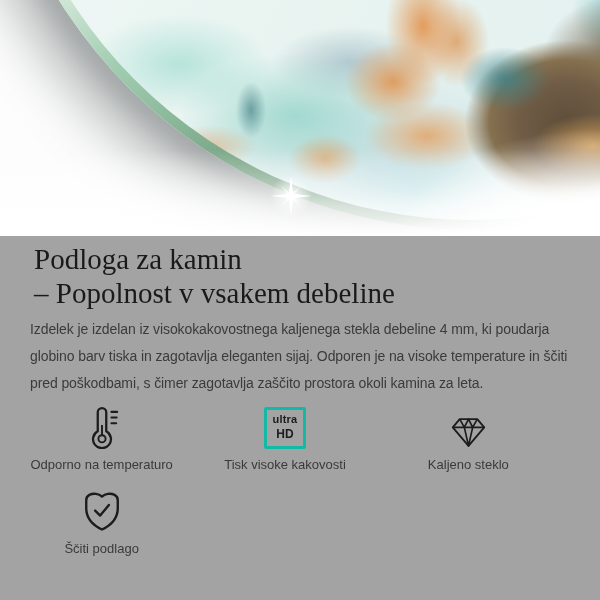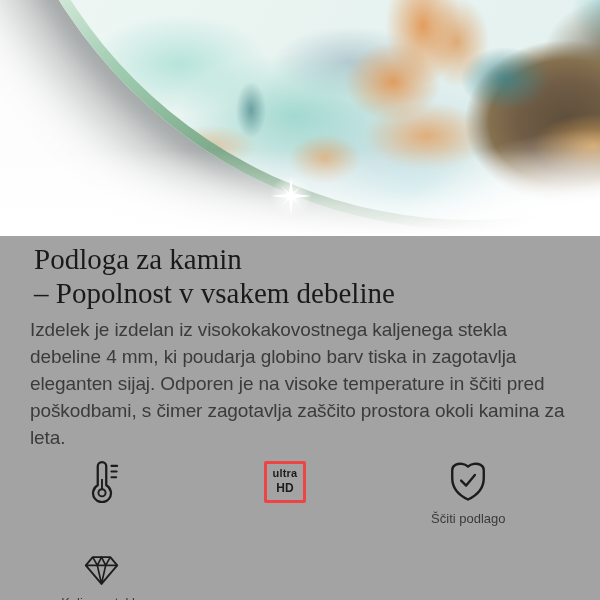--- a/index.html
+++ b/index.html
@@ -35,29 +35,29 @@
   .fade-bottom{position:absolute;left:0;top:150px;width:600px;height:86px;z-index:3;
     background:linear-gradient(to bottom, rgba(255,255,255,0) 0%, rgba(255,255,255,0.75) 65%, #fff 100%);}
   .fade-right{position:absolute;right:0;top:0;width:280px;height:236px;z-index:4;
     background:radial-gradient(ellipse 300px 190px at 100% 115%, #fff 35%, rgba(255,255,255,0) 75%);}
   .sparkle{position:absolute;left:269px;top:174px;width:44px;height:44px;z-index:6;}
 
   
   .content{padding:0 30px;}
   .title{margin:6px 0 0 4px;font-family:"Liberation Serif",serif;font-weight:400;
          font-size:29px;line-height:34px;color:#1a1a1a;}
-  .desc{margin:6px 0 0 0;font-size:19px;line-height:27px;color:#3b3b3b;letter-spacing:-0.1px;max-width:540px;}
+  .desc{margin:6px 0 0 0;font-size:14px;line-height:27px;color:#3b3b3b;letter-spacing:-0.1px;max-width:540px;}
 
   
   .features{margin-top:8px;padding:0 40px 0 10px;display:grid;
             grid-template-columns:repeat(3,1fr);row-gap:16px;}
   .feature{display:flex;flex-direction:column;align-items:center;}
   .feature-icon{height:44px;display:flex;align-items:flex-end;justify-content:center;color:#1c1c1c;}
   .feature-label{margin-top:8px;font-size:13px;line-height:16px;color:#3a3a3a;text-align:center;}
-  .hd-box{width:42px;height:42px;box-sizing:border-box;border:3px solid #ef4444;border-radius:2px;
+  .hd-box{width:42px;height:42px;box-sizing:border-box;border:3px solid #14b8a6;border-radius:2px;
           display:flex;flex-direction:column;align-items:center;justify-content:center;color:#1c1c1c;}
   .hd-top{font-size:11px;font-weight:700;line-height:11px;letter-spacing:0.2px;}
   .hd-bottom{font-size:12px;font-weight:700;line-height:17px;margin-top:1px;}
   svg.ic{display:block;}
 </style>
 </head>
 <body>
 
 <div class="page">
 
@@ -93,49 +93,51 @@
 
     <div class="feature">
       <div class="feature-icon">
         <svg class="ic" width="34" height="44" viewBox="0 0 36 46" fill="none" stroke="#1c1c1c">
           <path d="M13.5 27.5 V7.5 a4.5 4.5 0 0 1 9 0 V27.5 a9.5 9.5 0 1 1 -9 0 Z" stroke-width="2.4" stroke-linejoin="round"></path>
           <circle cx="18" cy="35.5" r="3.8" stroke-width="2"></circle>
           <path d="M18 21 V31.5" stroke-width="2"></path>
           <path d="M28 7 h6 M28 13 h5.5 M28 19 h5" stroke-width="2.2" stroke-linecap="round"></path>
         </svg>
       </div>
+      <div class="feature-label">Odporno na temperaturo</div>
     </div>
 
     <div class="feature">
       <div class="feature-icon">
         <div class="hd-box">
           <span class="hd-top">ultra</span>
           <span class="hd-bottom">HD</span>
         </div>
       </div>
-    </div>
-
-    <div class="feature">
-      <div class="feature-icon">
-        <svg class="ic" width="44" height="44" viewBox="0 0 46 48" fill="none" stroke="#1c1c1c">
-          <path d="M23 8.2 C19.5 5 13.5 4.2 9.3 6.4 C7 7.6 5.8 9.6 5.8 12.2 V21 C5.8 32 12.6 39.3 23 44.2 C33.4 39.3 40.2 32 40.2 21 V12.2 C40.2 9.6 39 7.6 36.7 6.4 C32.5 4.2 26.5 5 23 8.2 Z" stroke-width="2.6" stroke-linejoin="round"></path>
-          <path d="M15.5 23.5 L21 29 L30.5 17.5" stroke-width="2.6" stroke-linecap="round" stroke-linejoin="round"></path>
-        </svg>
-      </div>
-      <div class="feature-label">Ščiti podlago</div>
+      <div class="feature-label">Tisk visoke kakovosti</div>
     </div>
 
     <div class="feature">
       <div class="feature-icon">
         <svg class="ic" width="37" height="34" viewBox="0 0 40 36" fill="none" stroke="#1c1c1c">
           <path d="M3 13 L10.5 4 H29.5 L37 13 L20 33 Z" stroke-width="2" stroke-linejoin="round"></path>
           <path d="M3 13 H37" stroke-width="1.8"></path>
           <path d="M10.5 4 L15.5 13 L20 4 L24.5 13 L29.5 4" stroke-width="1.8" stroke-linejoin="round"></path>
           <path d="M15.5 13 L20 33 L24.5 13" stroke-width="1.8" stroke-linejoin="round"></path>
         </svg>
       </div>
       <div class="feature-label">Kaljeno steklo</div>
     </div>
 
+    <div class="feature">
+      <div class="feature-icon">
+        <svg class="ic" width="44" height="44" viewBox="0 0 46 48" fill="none" stroke="#1c1c1c">
+          <path d="M23 8.2 C19.5 5 13.5 4.2 9.3 6.4 C7 7.6 5.8 9.6 5.8 12.2 V21 C5.8 32 12.6 39.3 23 44.2 C33.4 39.3 40.2 32 40.2 21 V12.2 C40.2 9.6 39 7.6 36.7 6.4 C32.5 4.2 26.5 5 23 8.2 Z" stroke-width="2.6" stroke-linejoin="round"></path>
+          <path d="M15.5 23.5 L21 29 L30.5 17.5" stroke-width="2.6" stroke-linecap="round" stroke-linejoin="round"></path>
+        </svg>
+      </div>
+      <div class="feature-label">Ščiti podlago</div>
+    </div>
+
 
 
   </div>
 </div>
 
 </body></html>

